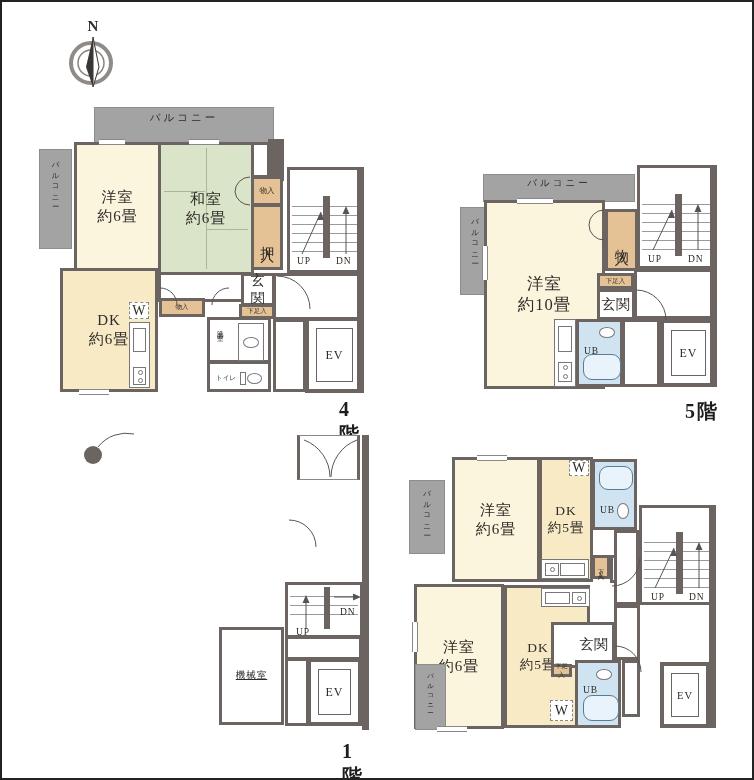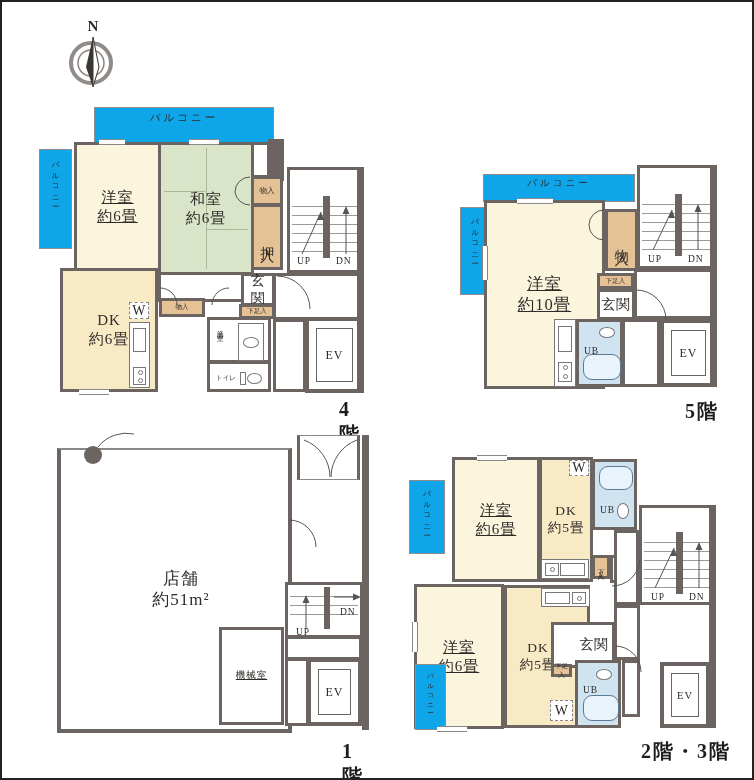--- a/index.html
+++ b/index.html
@@ -2,37 +2,37 @@
 <html style="--wall: #6b6460; --western_room: #fbf5de; --tatami_room: #d9e4c8; --dining_kitchen: #f9eac6; --closet: #e5c295; --bathroom: #cfe3f1; --text: #2e2b28;"><head>
 <meta charset="utf-8">
 <style>
   html,body{margin:0;padding:0;background:#fff;}
   .sheet{position:relative;width:754px;height:780px;box-sizing:border-box;border:2px solid #222;
          background:#fff;overflow:hidden;
          font-family:"Liberation Serif","DejaVu Serif",serif;color:var(--text,#2e2b28);}
   .plan{position:absolute;}
   .rm{position:absolute;box-sizing:border-box;border:3px solid var(--wall,#6b6460);background:#fff;
       display:flex;align-items:center;justify-content:center;text-align:center;}
-  .rm.cream{background:var(--western_room,#fbf5de);text-decoration:underline;}
+  .rm.cream{background:var(--western_room,#fbf5de);}
   .rm.tat{background:var(--tatami_room,#d9e4c8);}
   .rm.dk{background:var(--dining_kitchen,#f9eac6);}
   .rm.tan{background:var(--closet,#e5c295);}
   .rm.blue{background:var(--bathroom,#cfe3f1);}
   .lbl{white-space:pre-line;line-height:1.25;letter-spacing:1px;color:var(--text,#2e2b28);}
   .s6{font-size:6.5px;letter-spacing:0;}
   .s7{font-size:7.5px;letter-spacing:0;}
   .s8{font-size:14px;letter-spacing:.5px;}
   .s9{font-size:9.5px;}
   .s10{font-size:10.5px;}
   .s13{font-size:13.5px;}
   .s15{font-size:15px;}
   .s16{font-size:16.5px;}
   .abs{position:absolute;}
   .vt{writing-mode:vertical-rl;text-orientation:upright;letter-spacing:2px;}
-  .balc{position:absolute;box-sizing:border-box;border:1.5px solid #8d8d8d;background:#0ea5e9;
+  .balc{position:absolute;box-sizing:border-box;border:1.5px solid #8d8d8d;background:#a3a3a3;
         display:flex;justify-content:center;}
   .balc .lbl{letter-spacing:3px;}
   .stairs{position:absolute;box-sizing:border-box;border:3px solid var(--wall,#6b6460);background:#fff;}
   .treads{position:absolute;background:repeating-linear-gradient(180deg,rgba(0,0,0,0) 0 8px,#9a9a9a 8px 9px);}
   .rail{position:absolute;background:var(--wall,#6b6460);}
   .slab{position:absolute;font-size:9.5px;letter-spacing:1px;}
   .evs{position:absolute;box-sizing:border-box;border:4px solid var(--wall,#6b6460);background:#fff;}
   .evi{position:absolute;inset:7px;border:1.5px solid #666;display:flex;align-items:center;justify-content:center;
        font-size:12px;letter-spacing:1px;}
   .strip{position:absolute;background:var(--wall,#6b6460);}
@@ -226,24 +226,20 @@
     <svg class="arc" width="292" height="258">
       <path d="M179,128 A30,30 0 0 1 209,158" stroke="#555" stroke-width="1" fill="none"></path>
       <path d="M147,48 A15,15 0 0 0 132,63" stroke="#555" stroke-width="1" fill="none"></path>
       <path d="M147,78 A15,15 0 0 1 132,63" stroke="#555" stroke-width="1" fill="none"></path>
     </svg>
 
     <div class="flabel" style="left:228px;top:236px;">5階</div>
   </section>
 
   <section class="plan" style="left:50px;top:428px;width:320px;height:335px;">
-    <div class="rm" style="left:5px;top:18px;width:235px;height:285px;border-width:4px;border-top:2.5px solid #888;">
-      <span class="lbl s16 abs" style="left:55px;top:118px;width:130px;font-size:17px;">店舗
-約51m²</span>
-    </div>
     <div class="abs" style="left:32px;top:16px;width:18px;height:18px;border-radius:50%;background:var(--wall,#6b6460);"></div>
 
     <div class="rm" style="left:245px;top:5px;width:63px;height:45px;border-top-width:1px;border-bottom-width:1px;border-top-color:#888;border-bottom-color:#888;">
       <svg class="arc" width="63" height="45">
         <path d="M4,4 A40,40 0 0 1 30,41" stroke="#555" stroke-width="1" fill="none"></path>
         <path d="M57,4 A40,40 0 0 0 31,41" stroke="#555" stroke-width="1" fill="none"></path>
       </svg>
     </div>
 
     <div class="stairs" style="left:233px;top:152px;width:78px;height:56px;">
@@ -365,16 +361,15 @@
 
     <div class="winh" style="left:70px;top:13px;width:30px;"></div>
     <div class="winv" style="left:5px;top:180px;height:30px;"></div>
     <div class="winh" style="left:30px;top:284px;width:30px;"></div>
 
     <svg class="arc" width="342" height="325">
       <path d="M233,116 A28,28 0 0 1 205,144" stroke="#555" stroke-width="1" fill="none"></path>
       <path d="M208,204 A26,26 0 0 1 234,230" stroke="#555" stroke-width="1" fill="none"></path>
     </svg>
 
-    <div class="flabel" style="left:234px;top:296px;">2階・3階</div>
   </section>
 
 </div>
 
 </body></html>

